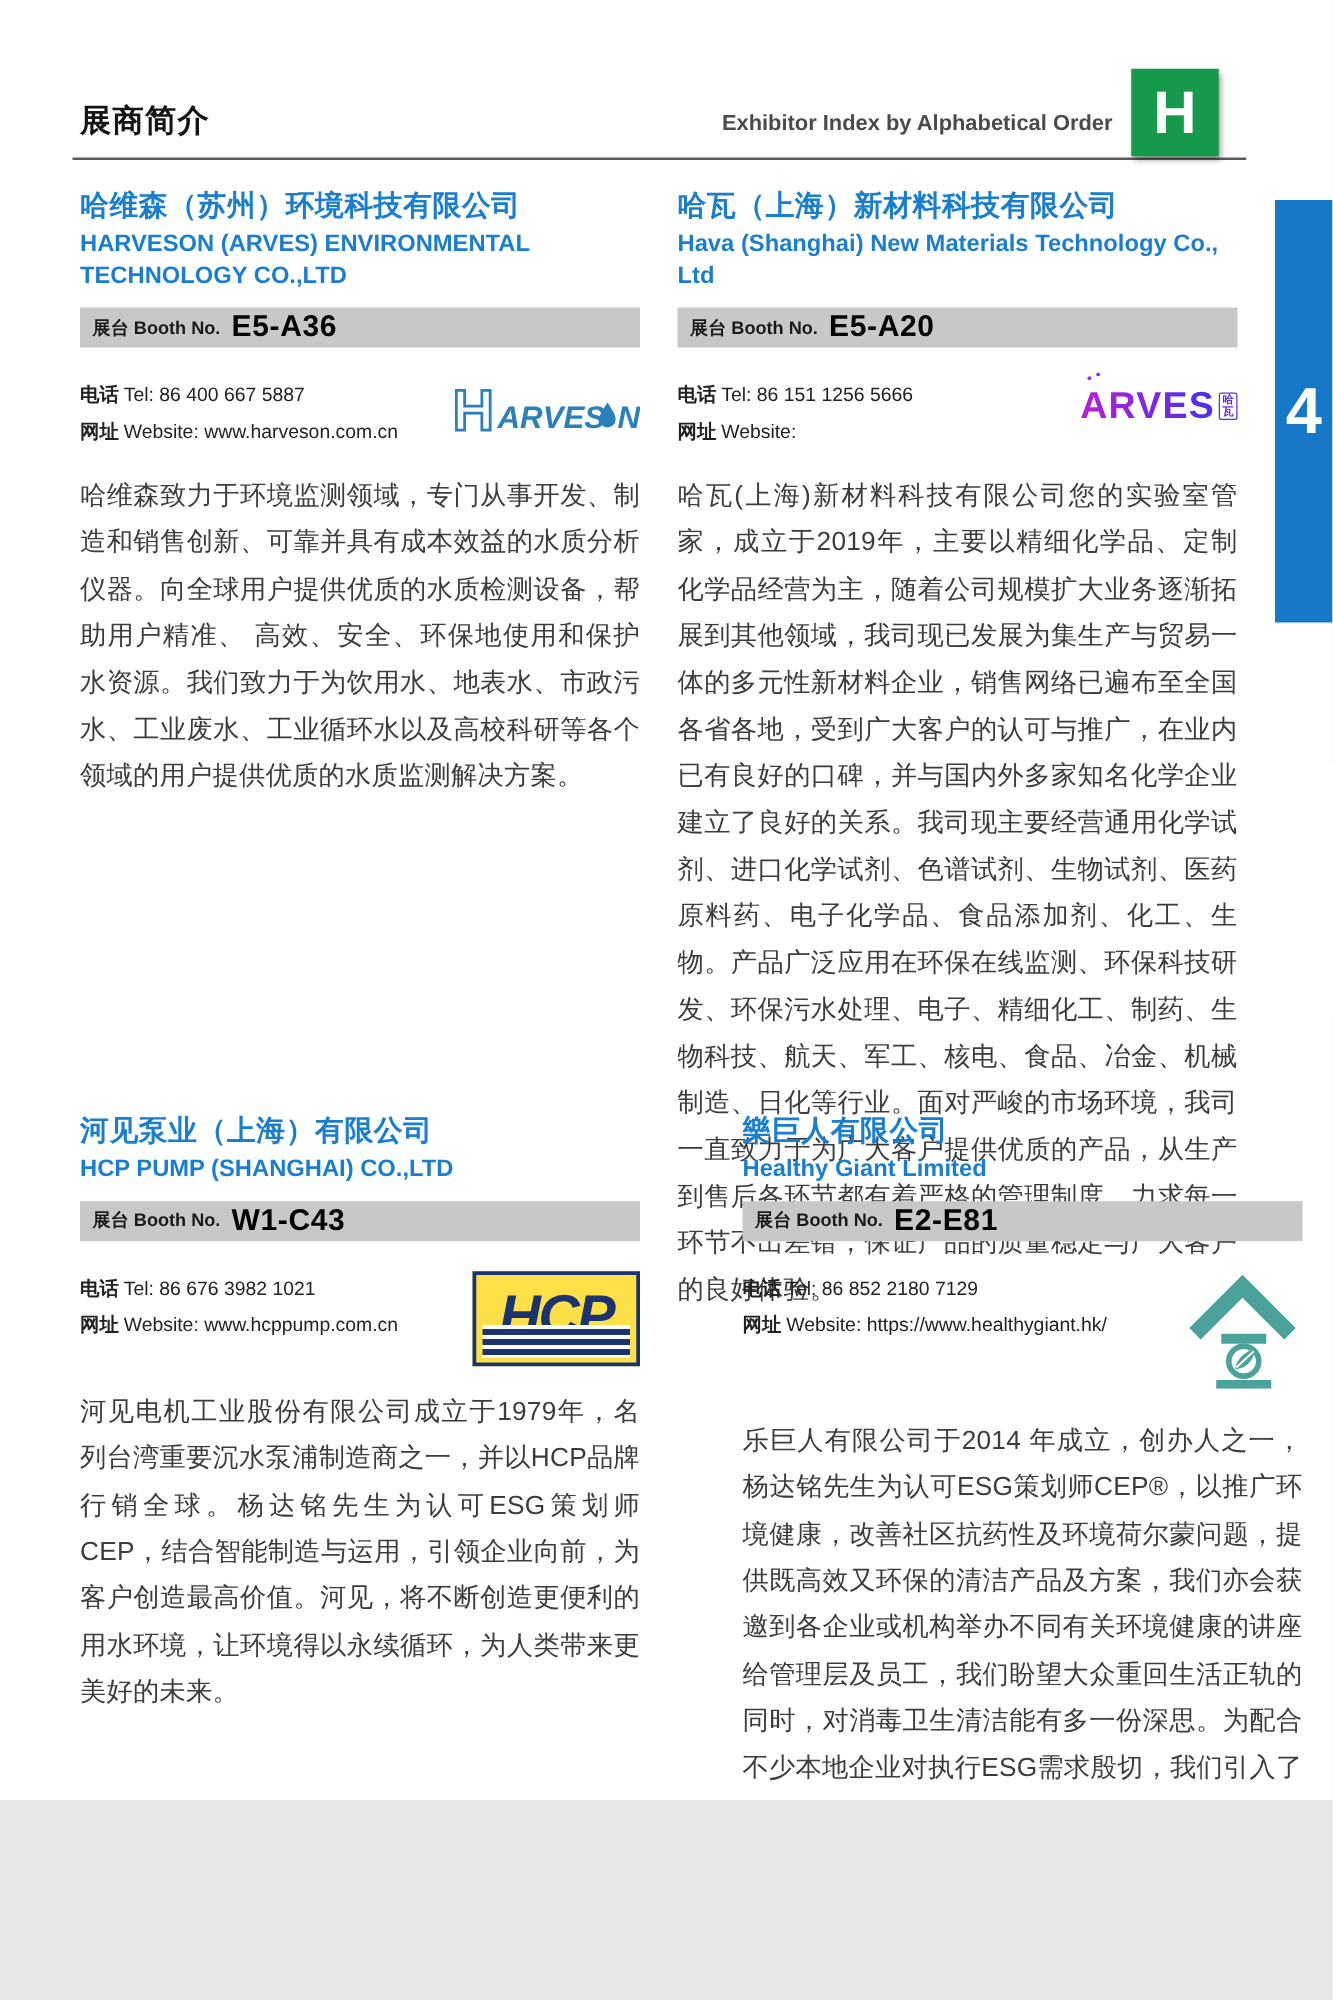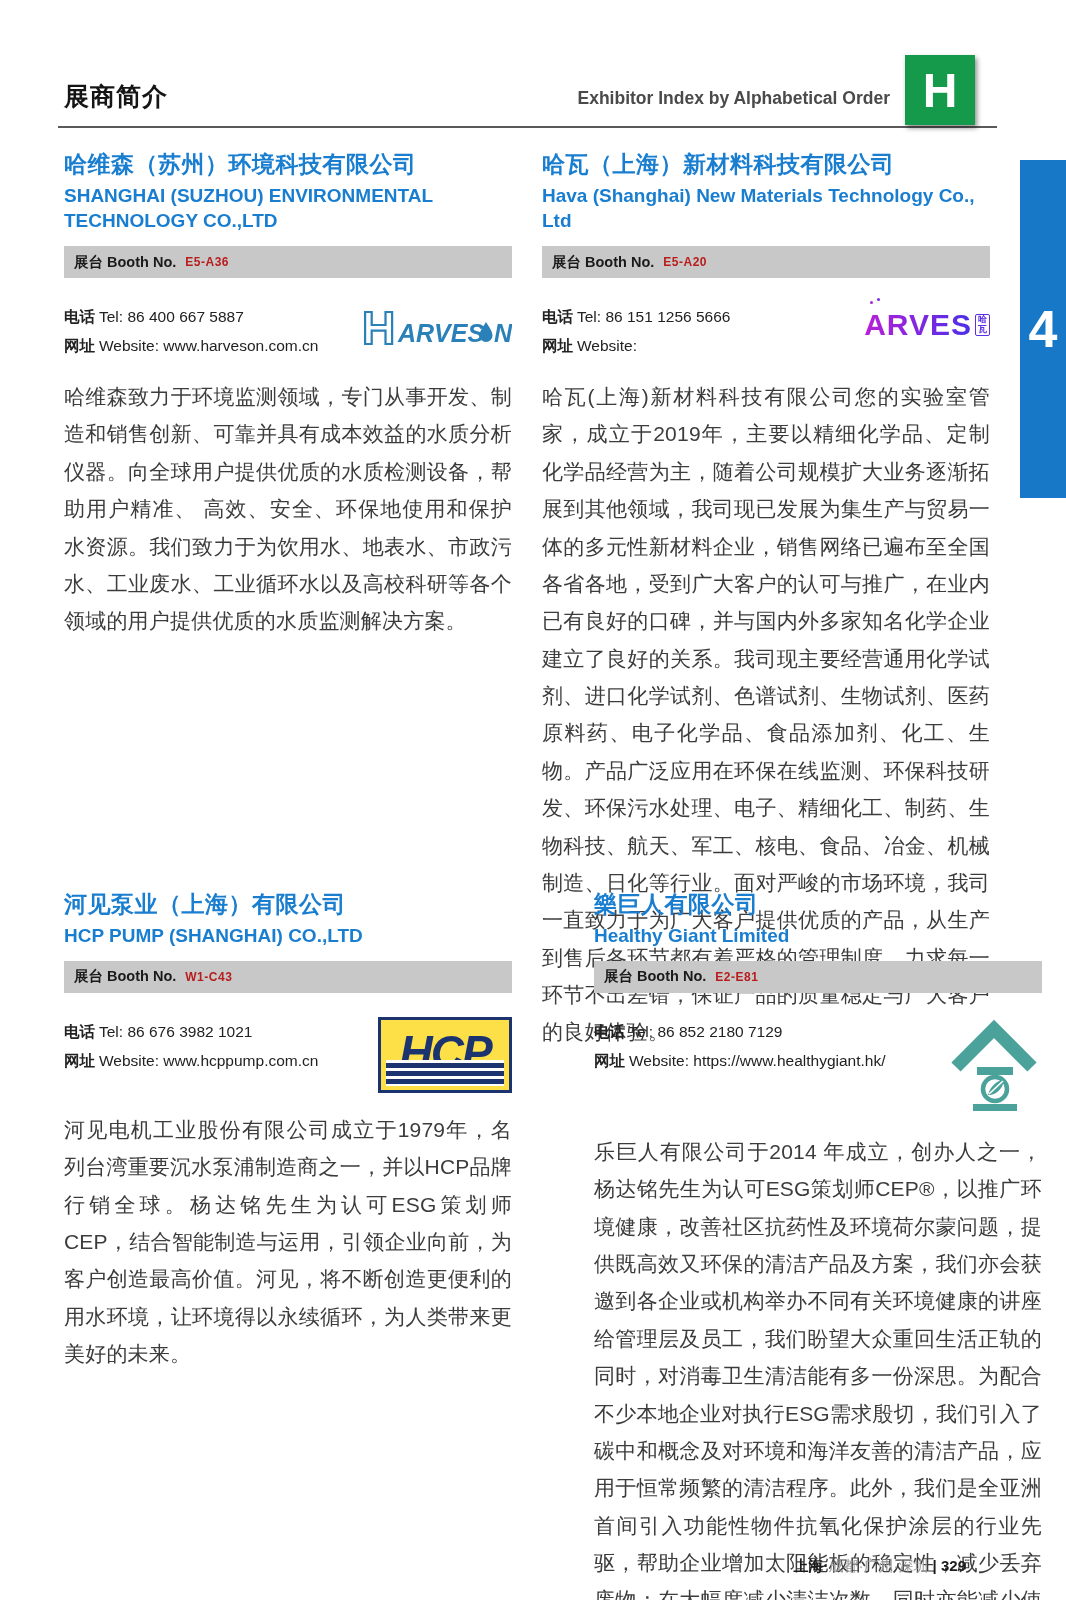--- a/index.html
+++ b/index.html
@@ -10,21 +10,21 @@
     --hcp-navy:#1b3470;
     --harveson-blue:#2a80b8;
     --hg-teal:#4ba29a;
     --hawv-a:#b81fd8;
     --hawv-b:#4b2fe8;
     --body-text:#3c3c3c;
   }
   *{box-sizing:border-box;}
   html,body{margin:0;padding:0;}
   body{font-family:"Liberation Sans","DejaVu Sans",sans-serif;background:#e8e8e8;}
-  .page{position:relative;width:1066px;height:1600px;background:#ffffff;overflow:hidden;margin:0 auto;}
+  .page{position:relative;width:1066px;height:1440px;background:#ffffff;overflow:hidden;margin:0 auto;}
 
   
   .hdr-zh{position:absolute;left:64px;top:80px;font-size:25px;font-weight:bold;color:#151515;letter-spacing:1px;}
   .hdr-en{position:absolute;right:176px;top:88px;font-size:17.5px;font-weight:bold;color:#4a4a4a;}
   .hdr-line{position:absolute;left:58px;top:126px;width:939px;height:2px;background:#5a5a5a;}
   .index-box{position:absolute;left:905px;top:55px;width:70px;height:70px;background:var(--green);
     color:#fff;font-size:48px;font-weight:bold;display:flex;align-items:center;justify-content:center;
     box-shadow:2px 3px 5px rgba(0,0,0,.45);}
   .side-tab{position:absolute;left:1020px;top:160px;width:46px;height:338px;background:var(--tab);
     color:#fff;display:flex;align-items:center;justify-content:center;font-size:52px;font-weight:bold;}
@@ -32,21 +32,21 @@
   
   .company{position:absolute;width:448px;}
   #c1{left:64px;top:150px;}
   #c2{left:542px;top:150px;}
   #c3{left:64px;top:890px;}
   #c4{left:552px;top:890px;margin-left:42px;}
   .name-zh{font-size:23px;font-weight:bold;color:var(--accent);letter-spacing:0.5px;line-height:1.3;}
   .name-en{font-size:19px;font-weight:bold;color:var(--accent);line-height:1.32;margin-top:3px;}
   .booth-bar{margin-top:13px;height:32px;background:var(--bar);display:flex;align-items:center;padding:0 10px;}
   .booth-label{font-size:14.5px;font-weight:bold;color:#1a1a1a;}
-  .booth-no{font-size:12px;font-weight:bold;color:#b91c1c;margin-left:9px;letter-spacing:0.5px;}
+  .booth-no{font-size:24px;font-weight:bold;color:#000000;margin-left:9px;letter-spacing:0.5px;}
   .contact{margin-top:24px;display:flex;justify-content:space-between;align-items:flex-start;}
   .contact-lines{font-size:15.5px;color:#222;line-height:29px;white-space:nowrap;}
   .zh-label{font-weight:bold;margin-right:4px;}
   .desc{margin-top:18px;font-size:21px;line-height:1.78;color:var(--body-text);text-align:justify;letter-spacing:0.2px;}
 
   
   .logo-wrap{flex:0 0 auto;}
   .logo-hawv{position:relative;display:flex;align-items:center;margin-top:6px;}
   .hawv-text{font-size:30px;font-weight:bold;letter-spacing:1px;
     background:linear-gradient(90deg,var(--hawv-a),var(--hawv-b));
@@ -76,21 +76,21 @@
   <div class="hdr-line"></div>
   <div class="index-box">
     <span>H</span>
   </div>
   <div class="side-tab">
     <span>4</span>
   </div>
 
   <div class="company" id="c1">
     <div class="name-zh">哈维森（苏州）环境科技有限公司</div>
-    <div class="name-en">SHANGHAI (SUZHOU) ENVIRONMENTAL TECHNOLOGY CO.,LTD</div>
+    <div class="name-en">HARVESON (ARVES) ENVIRONMENTAL TECHNOLOGY CO.,LTD</div>
     <div class="booth-bar">
       <span class="booth-label">展台 Booth No.</span>
       <span class="booth-no">E5-A36</span>
     </div>
     <div class="contact">
       <div class="contact-lines">
         <div><span class="zh-label">电话</span><span>Tel:</span> <span>86 400 667 5887</span></div>
         <div><span class="zh-label">网址</span><span>Website:</span> <span>www.harveson.com.cn</span></div>
       </div>
       <div class="logo-wrap">

